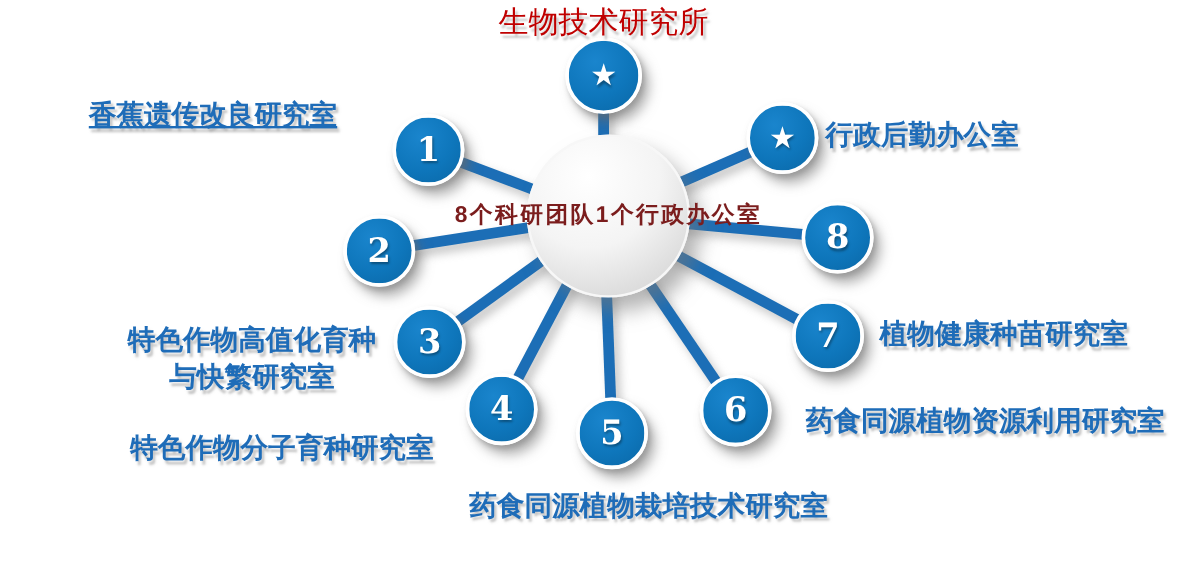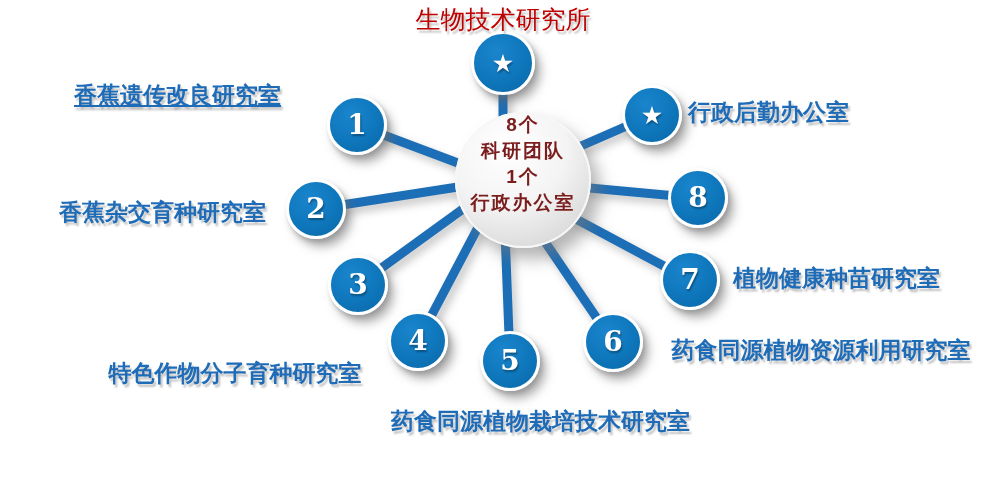--- a/index.html
+++ b/index.html
@@ -26,24 +26,24 @@
     color:#ffffff;
   }
   .node .num{
     font-family:"DejaVu Serif","Liberation Serif",serif;
     font-weight:bold;font-size:28px;line-height:1;
     text-shadow:1px 2px 2px rgba(0,0,0,.35);
   }
   .node .star{font-size:25px;line-height:1;text-shadow:1px 2px 2px rgba(0,0,0,.35);}
 
   .center-circle{
-    position:absolute;left:455px;top:112px;width:136px;height:136px;border-radius:50%;
+    position:absolute;left:439px;top:112px;width:136px;height:136px;border-radius:50%;
     background:radial-gradient(circle at 38% 26%, #ffffff 0%, #f4f4f4 45%, #e0e0e0 72%, #cdcdcd 100%);
     box-shadow:9px 11px 16px rgba(120,120,120,.55), inset 0 0 0 2px #f7f7f7;
-    display:flex;flex-direction:column;align-items:center;justify-content:flex-start;
+    display:flex;flex-direction:row;align-items:center;justify-content:center;
   }
   .center-circle .ctext{
     color:var(--center-text);font-weight:bold;font-size:19px;line-height:26px;
     letter-spacing:2px;text-align:center;white-space:nowrap;
   }
 
   .label{
     position:absolute;font-weight:bold;font-size:23px;line-height:31px;
     color:var(--label-blue);text-align:center;white-space:nowrap;
     text-shadow:2px 3px 2px rgba(145,145,145,.55);
@@ -112,22 +112,25 @@
   </div>
 
   <div class="title" style="left:378px;top:4px;width:250px;">生物技术研究所</div>
 
   <div class="label" style="left:688px;top:97px;width:200px;text-align:left;">行政后勤办公室</div>
 
   <div class="label" style="left:15px;top:80px;width:325px;text-decoration:underline;">
     <span>香蕉遗传改良研究室</span><br>
   </div>
 
-  <div class="label" style="left:30px;top:197px;width:265px;">香蕉杂交育种研究室</div>
 
+  <div class="label" style="left:70px;top:268px;width:280px;">
+    <span>特色作物高值化育种</span><br>
+    <span>与快繁研究室</span>
+  </div>
 
   <div class="label" style="left:80px;top:358px;width:310px;">特色作物分子育种研究室</div>
 
   <div class="label" style="left:368px;top:406px;width:345px;">药食同源植物栽培技术研究室</div>
 
   <div class="label" style="left:648px;top:335px;width:346px;text-align:center;">药食同源植物资源利用研究室</div>
 
   <div class="label" style="left:700px;top:263px;width:240px;text-align:right;">植物健康种苗研究室</div>
 
 

